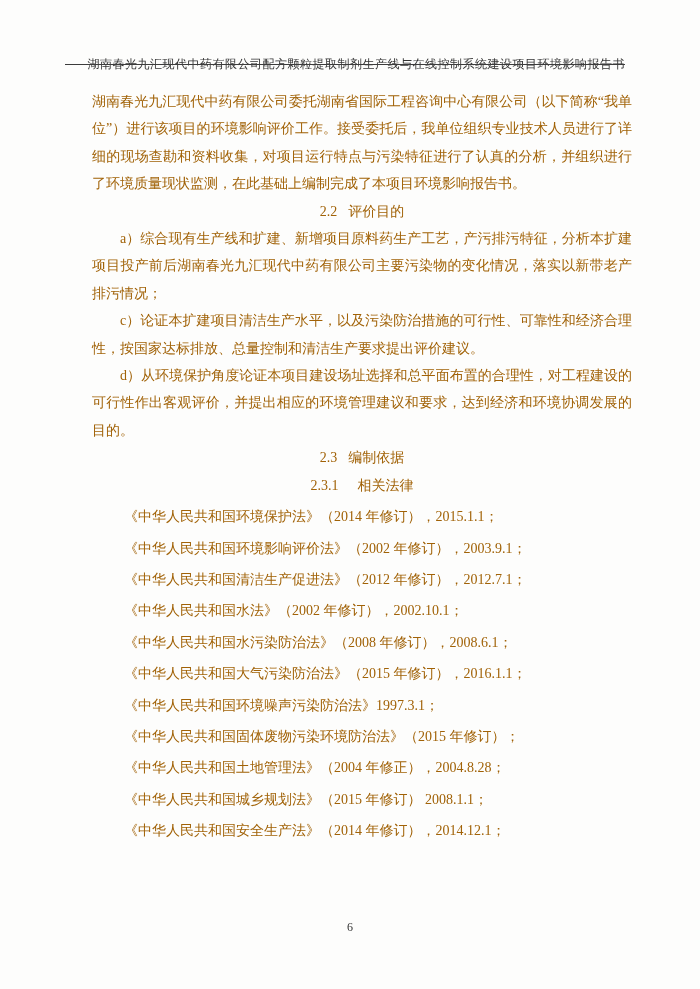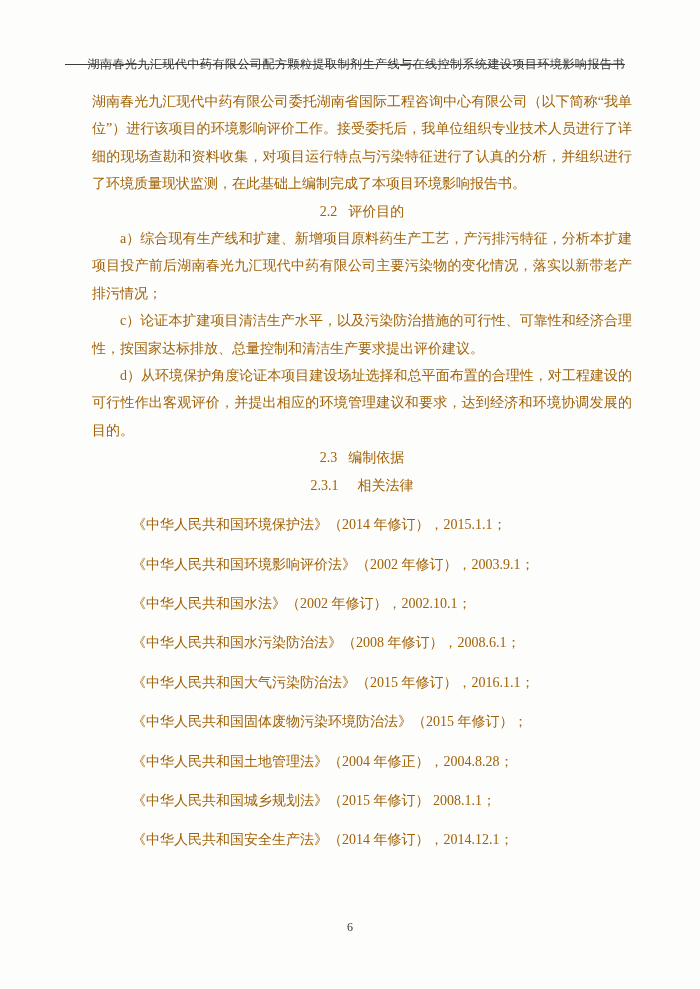--- a/index.html
+++ b/index.html
@@ -65,21 +65,21 @@
     text-align: center;
   }
   .heading .h-num  { margin-right: 0.55em; }
   .heading.sub .h-num { margin-right: 1.1em; }
   .law-list {
     margin: 0;
     padding: 0;
     list-style: none;
   }
   .law {
-    margin: 12px;
+    margin: 4px;
     text-indent: 2em;
     text-align: left;
     white-space: nowrap;
   }
   
   .page-number {
     position: absolute;
     bottom: 54px;
     left: 0;
     width: 100%;
@@ -115,23 +115,25 @@
     </h2>
 
     <h3 class="heading sub">
       <span class="h-num">2.3.1</span>
       <span class="h-text">相关法律</span>
     </h3>
 
     <ul class="law-list">
       <li class="law">《中华人民共和国环境保护法》（2014 年修订），2015.1.1；</li>
       <li class="law">《中华人民共和国环境影响评价法》（2002 年修订），2003.9.1；</li>
+      <li class="law">《中华人民共和国清洁生产促进法》（2012 年修订），2012.7.1；</li>
       <li class="law">《中华人民共和国水法》（2002 年修订），2002.10.1；</li>
       <li class="law">《中华人民共和国水污染防治法》（2008 年修订），2008.6.1；</li>
       <li class="law">《中华人民共和国大气污染防治法》（2015 年修订），2016.1.1；</li>
+      <li class="law">《中华人民共和国环境噪声污染防治法》1997.3.1；</li>
       <li class="law">《中华人民共和国固体废物污染环境防治法》（2015 年修订）；</li>
       <li class="law">《中华人民共和国土地管理法》（2004 年修正），2004.8.28；</li>
       <li class="law">《中华人民共和国城乡规划法》（2015 年修订） 2008.1.1；</li>
       <li class="law">《中华人民共和国安全生产法》（2014 年修订），2014.12.1；</li>
     </ul>
 
   </div>
 
   <div class="page-number">6</div>
 

